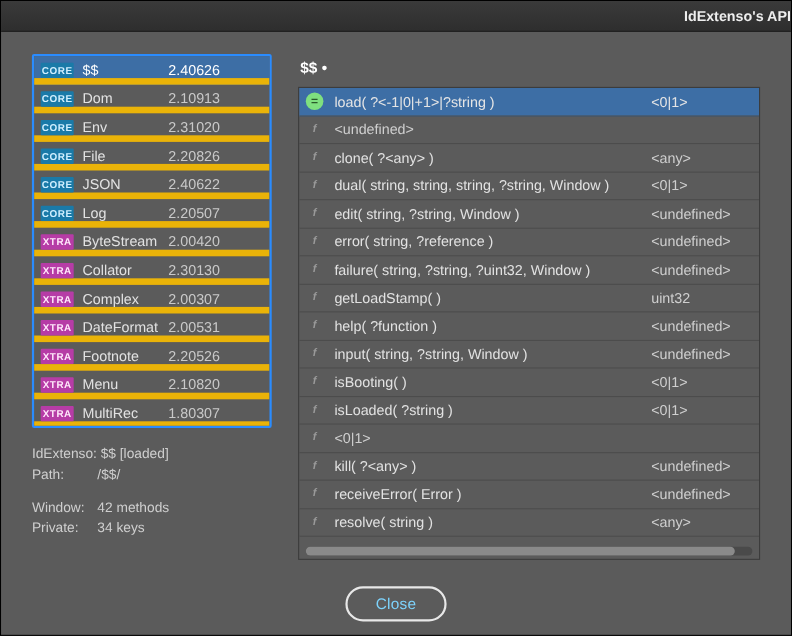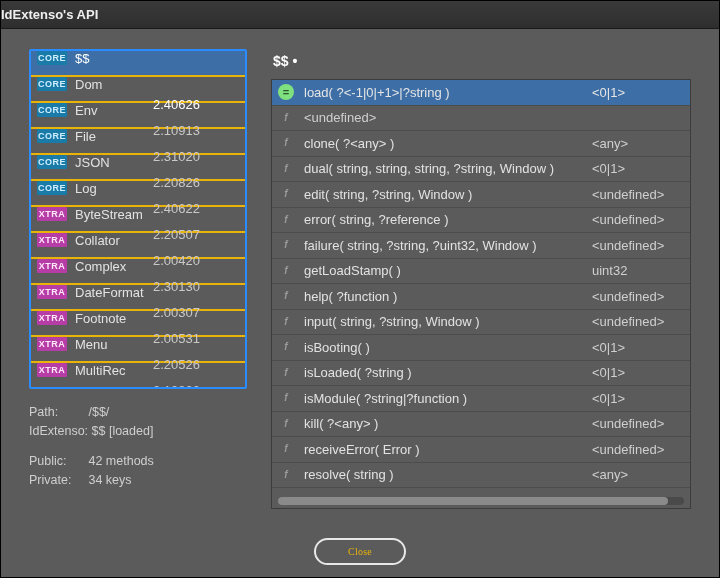--- a/index.html
+++ b/index.html
@@ -14,21 +14,21 @@
   .window {
     position: relative;
     width: 720px; height: 578px;
     border: 1px solid #000;
     box-shadow: inset 0 0 0 1px #444;
   }
   .titlebar {
     height: 28px;
     background: linear-gradient(#3a3a3a, #2e2e2e);
     border-bottom: 1px solid #1a1a1a;
-    text-align: left;
+    text-align: right;
     line-height: 28px;
     font-size: 13px;
     font-weight: 600;
     color: #eee;
   }
   .content {
     position: absolute;
     top: 28px; left: 0; right: 0; bottom: 0;
     background: #5b5b5b;
     padding: 20px 28px 14px 28px;
@@ -42,24 +42,24 @@
   .left-col { width: 218px; display:flex; flex-direction:column; }
   .module-list {
     border: 2px solid #2a8cff;
     border-radius: 2px;
     background: #5b5b5b;
     height: 340px;
     overflow: hidden;
   }
   .mod-row {
     display: flex;
-    align-items: flex-start;
+    align-items: flex-end;
     height: 26px;
     padding: 0 6px;
-    border-bottom: 2px solid #eab308;
+    border-bottom: 6px solid #eab308;
     font-size: 13px;
     cursor: pointer;
   }
   .mod-row.selected { background: #3d6ea5; }
   .badge {
     width: 30px; height: 14px;
     font-size: 9px;
     font-weight: 700;
     letter-spacing: 0.5px;
     text-align: center;
@@ -147,26 +147,25 @@
     position: absolute;
     left: 0; right: 0; bottom: 12px;
     text-align: center;
   }
   .close-btn {
     display: inline-block;
     min-width: 92px;
     padding: 6px 24px;
     border: 2px solid #e8e8e8;
     border-radius: 20px;
-    color: #eab308;
-    font-size: 10px;
+    color: #7dd3fc;
+    font-size: 14px;
     letter-spacing: 0.2px;
     background: transparent;
     cursor: pointer;
-    font-family: Liberation Serif, serif;
   }
 </style>
 </head>
 <body>
 
 <div class="window">
   <div class="titlebar">IdExtenso's API</div>
 
   <div class="content">
     <div class="panels">
@@ -234,28 +233,28 @@
               <span class="mod-ver">2.10820</span>
             </div>
             <div class="mod-row">
               <span class="badge xtra">XTRA</span>
               <span class="mod-name">MultiRec</span>
               <span class="mod-ver">1.80307</span>
             </div>
           </div>
 
         <div class="info">
+          <div>IdExtenso: $$  [loaded]</div>
           <div>
             <span class="lbl">Path:</span>
             <span>/$$/</span>
           </div>
-          <div>IdExtenso: $$  [loaded]</div>
           <div style="height:10px"></div>
           <div>
-            <span class="lbl">Public:</span>
+            <span class="lbl">Window:</span>
             <span>42 methods</span>
           </div>
           <div>
             <span class="lbl">Private:</span>
             <span>34 keys</span>
           </div>
         </div>
       </div>
 
       <div class="right-col">
@@ -315,21 +314,20 @@
               <span class="msig">isBooting( )</span>
               <span class="mret">&lt;0|1&gt;</span>
             </div>
             <div class="meth-row">
               <span class="micon">f</span>
               <span class="msig">isLoaded( ?string )</span>
               <span class="mret">&lt;0|1&gt;</span>
             </div>
             <div class="meth-row">
               <span class="micon">f</span>
-              <span class="msig">isModule( ?string|?function )</span>
               <span class="mret">&lt;0|1&gt;</span>
             </div>
             <div class="meth-row">
               <span class="micon">f</span>
               <span class="msig">kill( ?&lt;any&gt; )</span>
               <span class="mret">&lt;undefined&gt;</span>
             </div>
             <div class="meth-row">
               <span class="micon">f</span>
               <span class="msig">receiveError( Error )</span>

